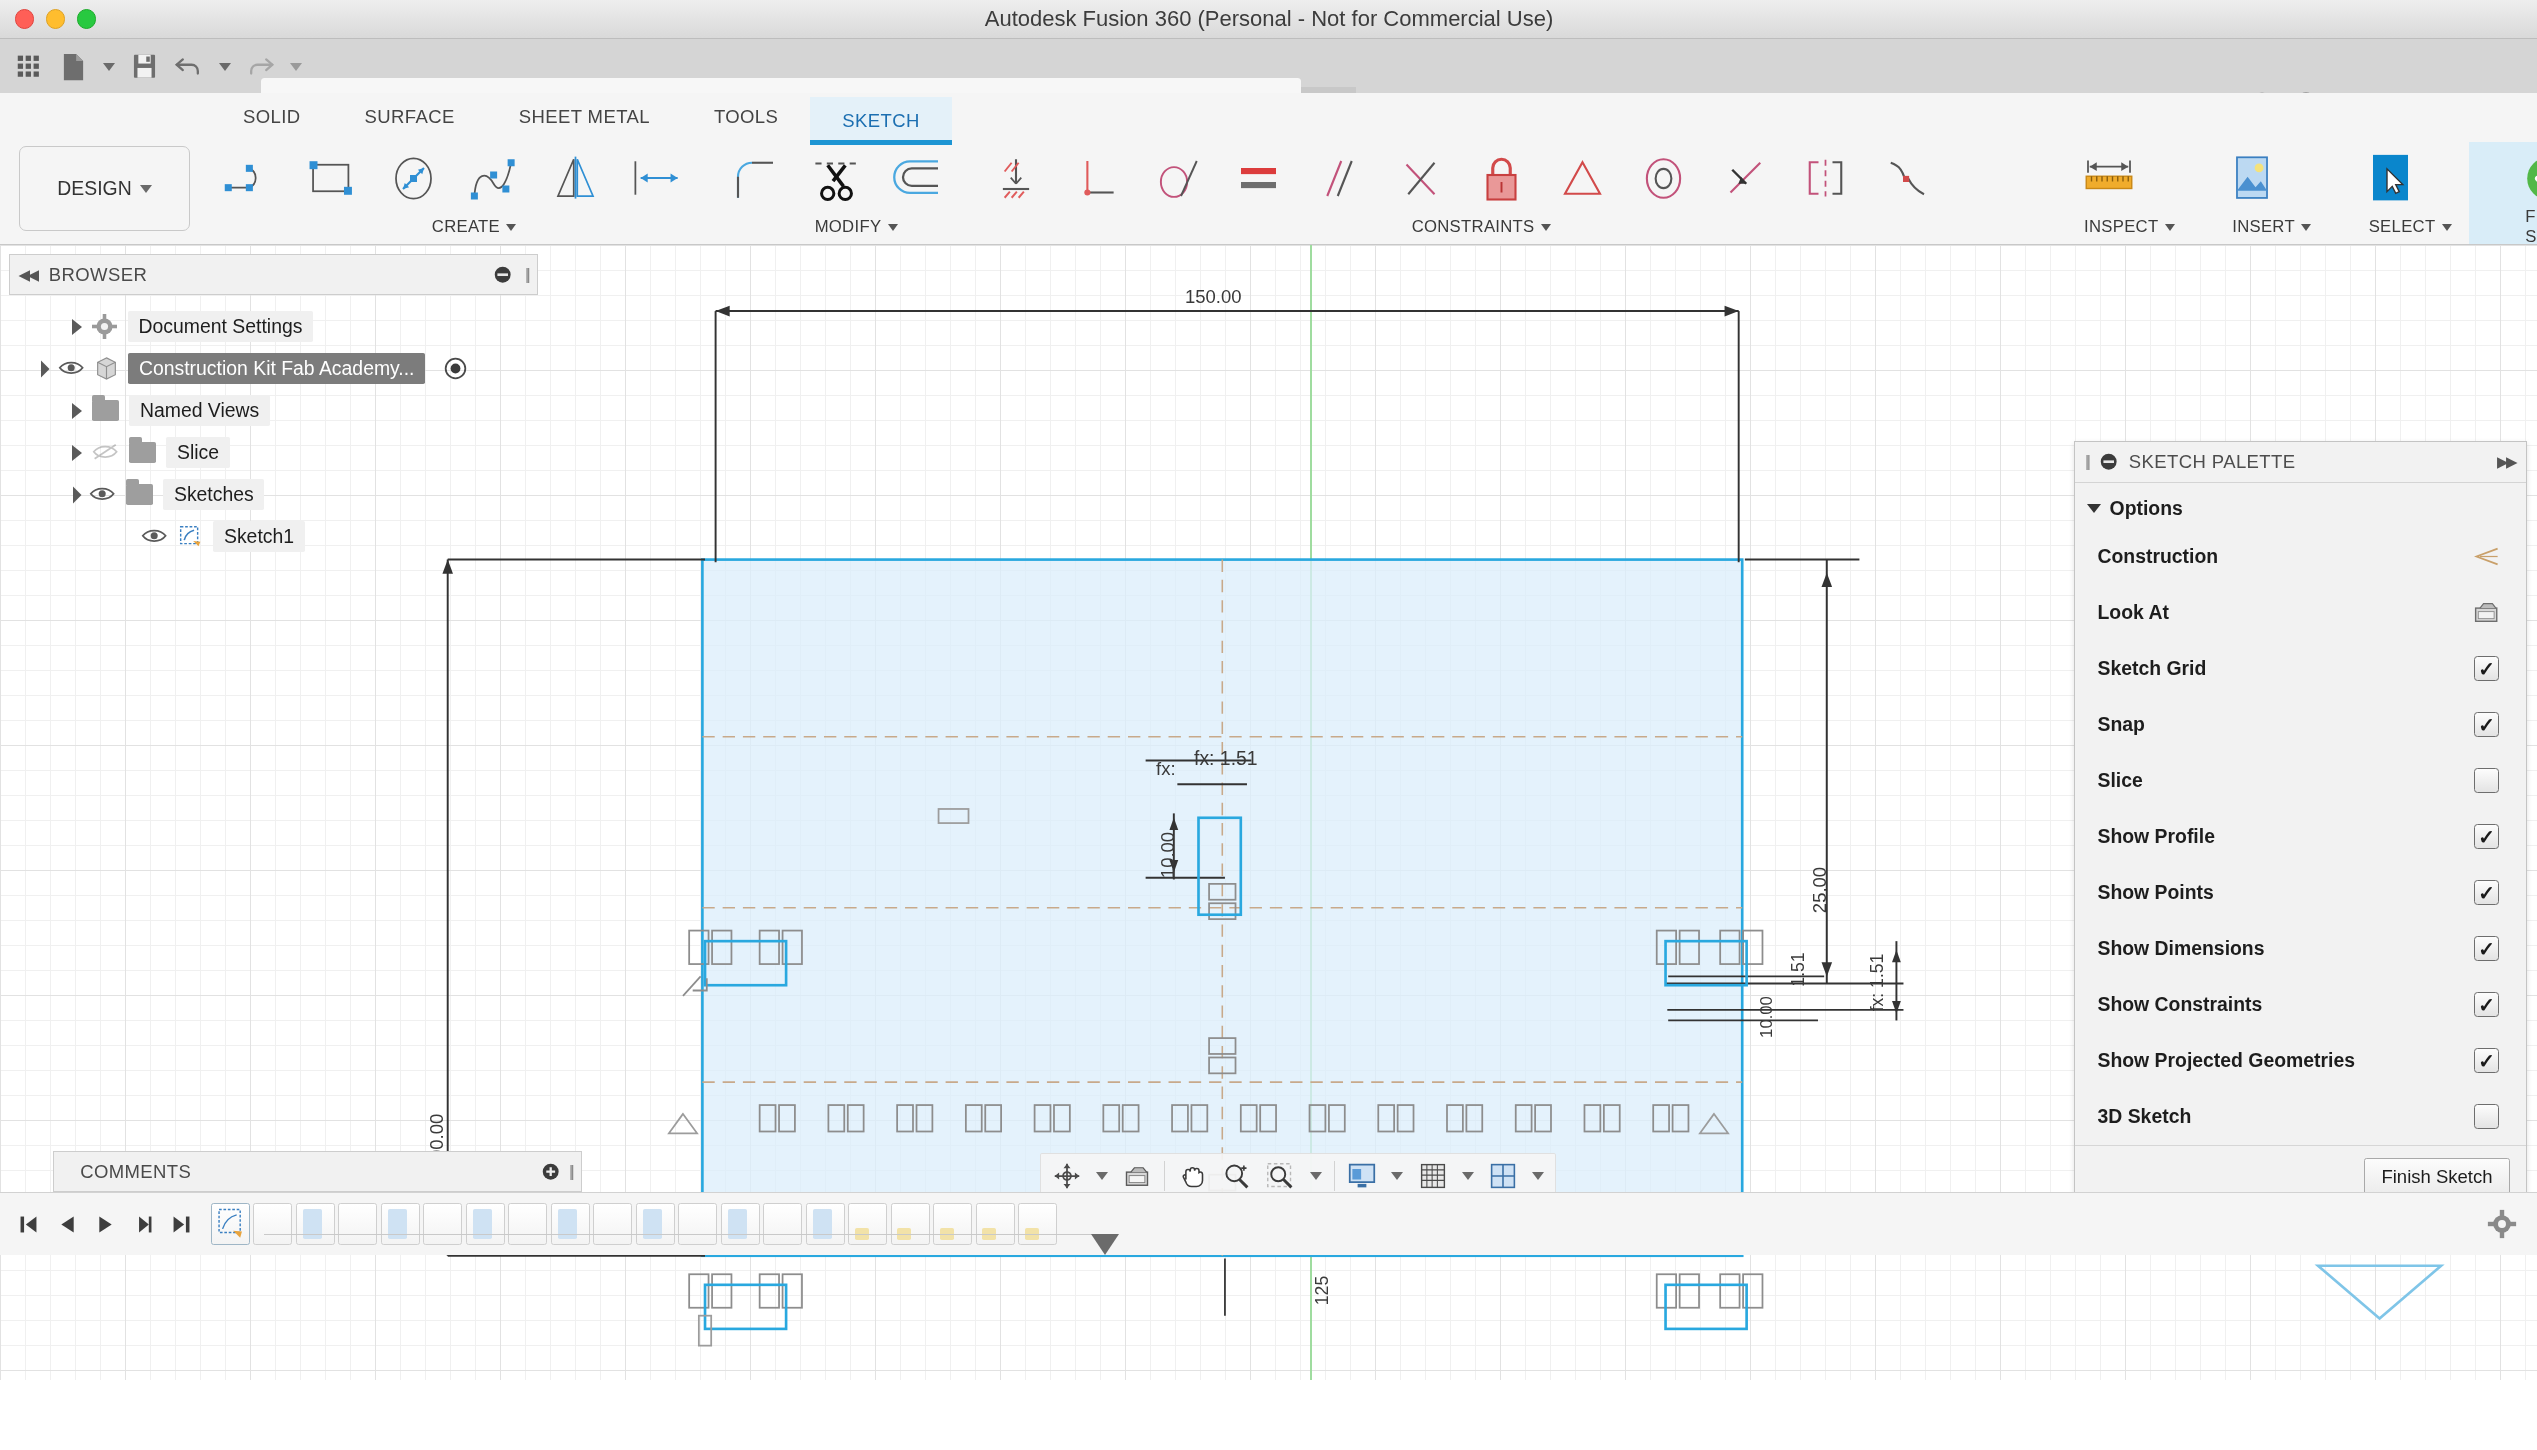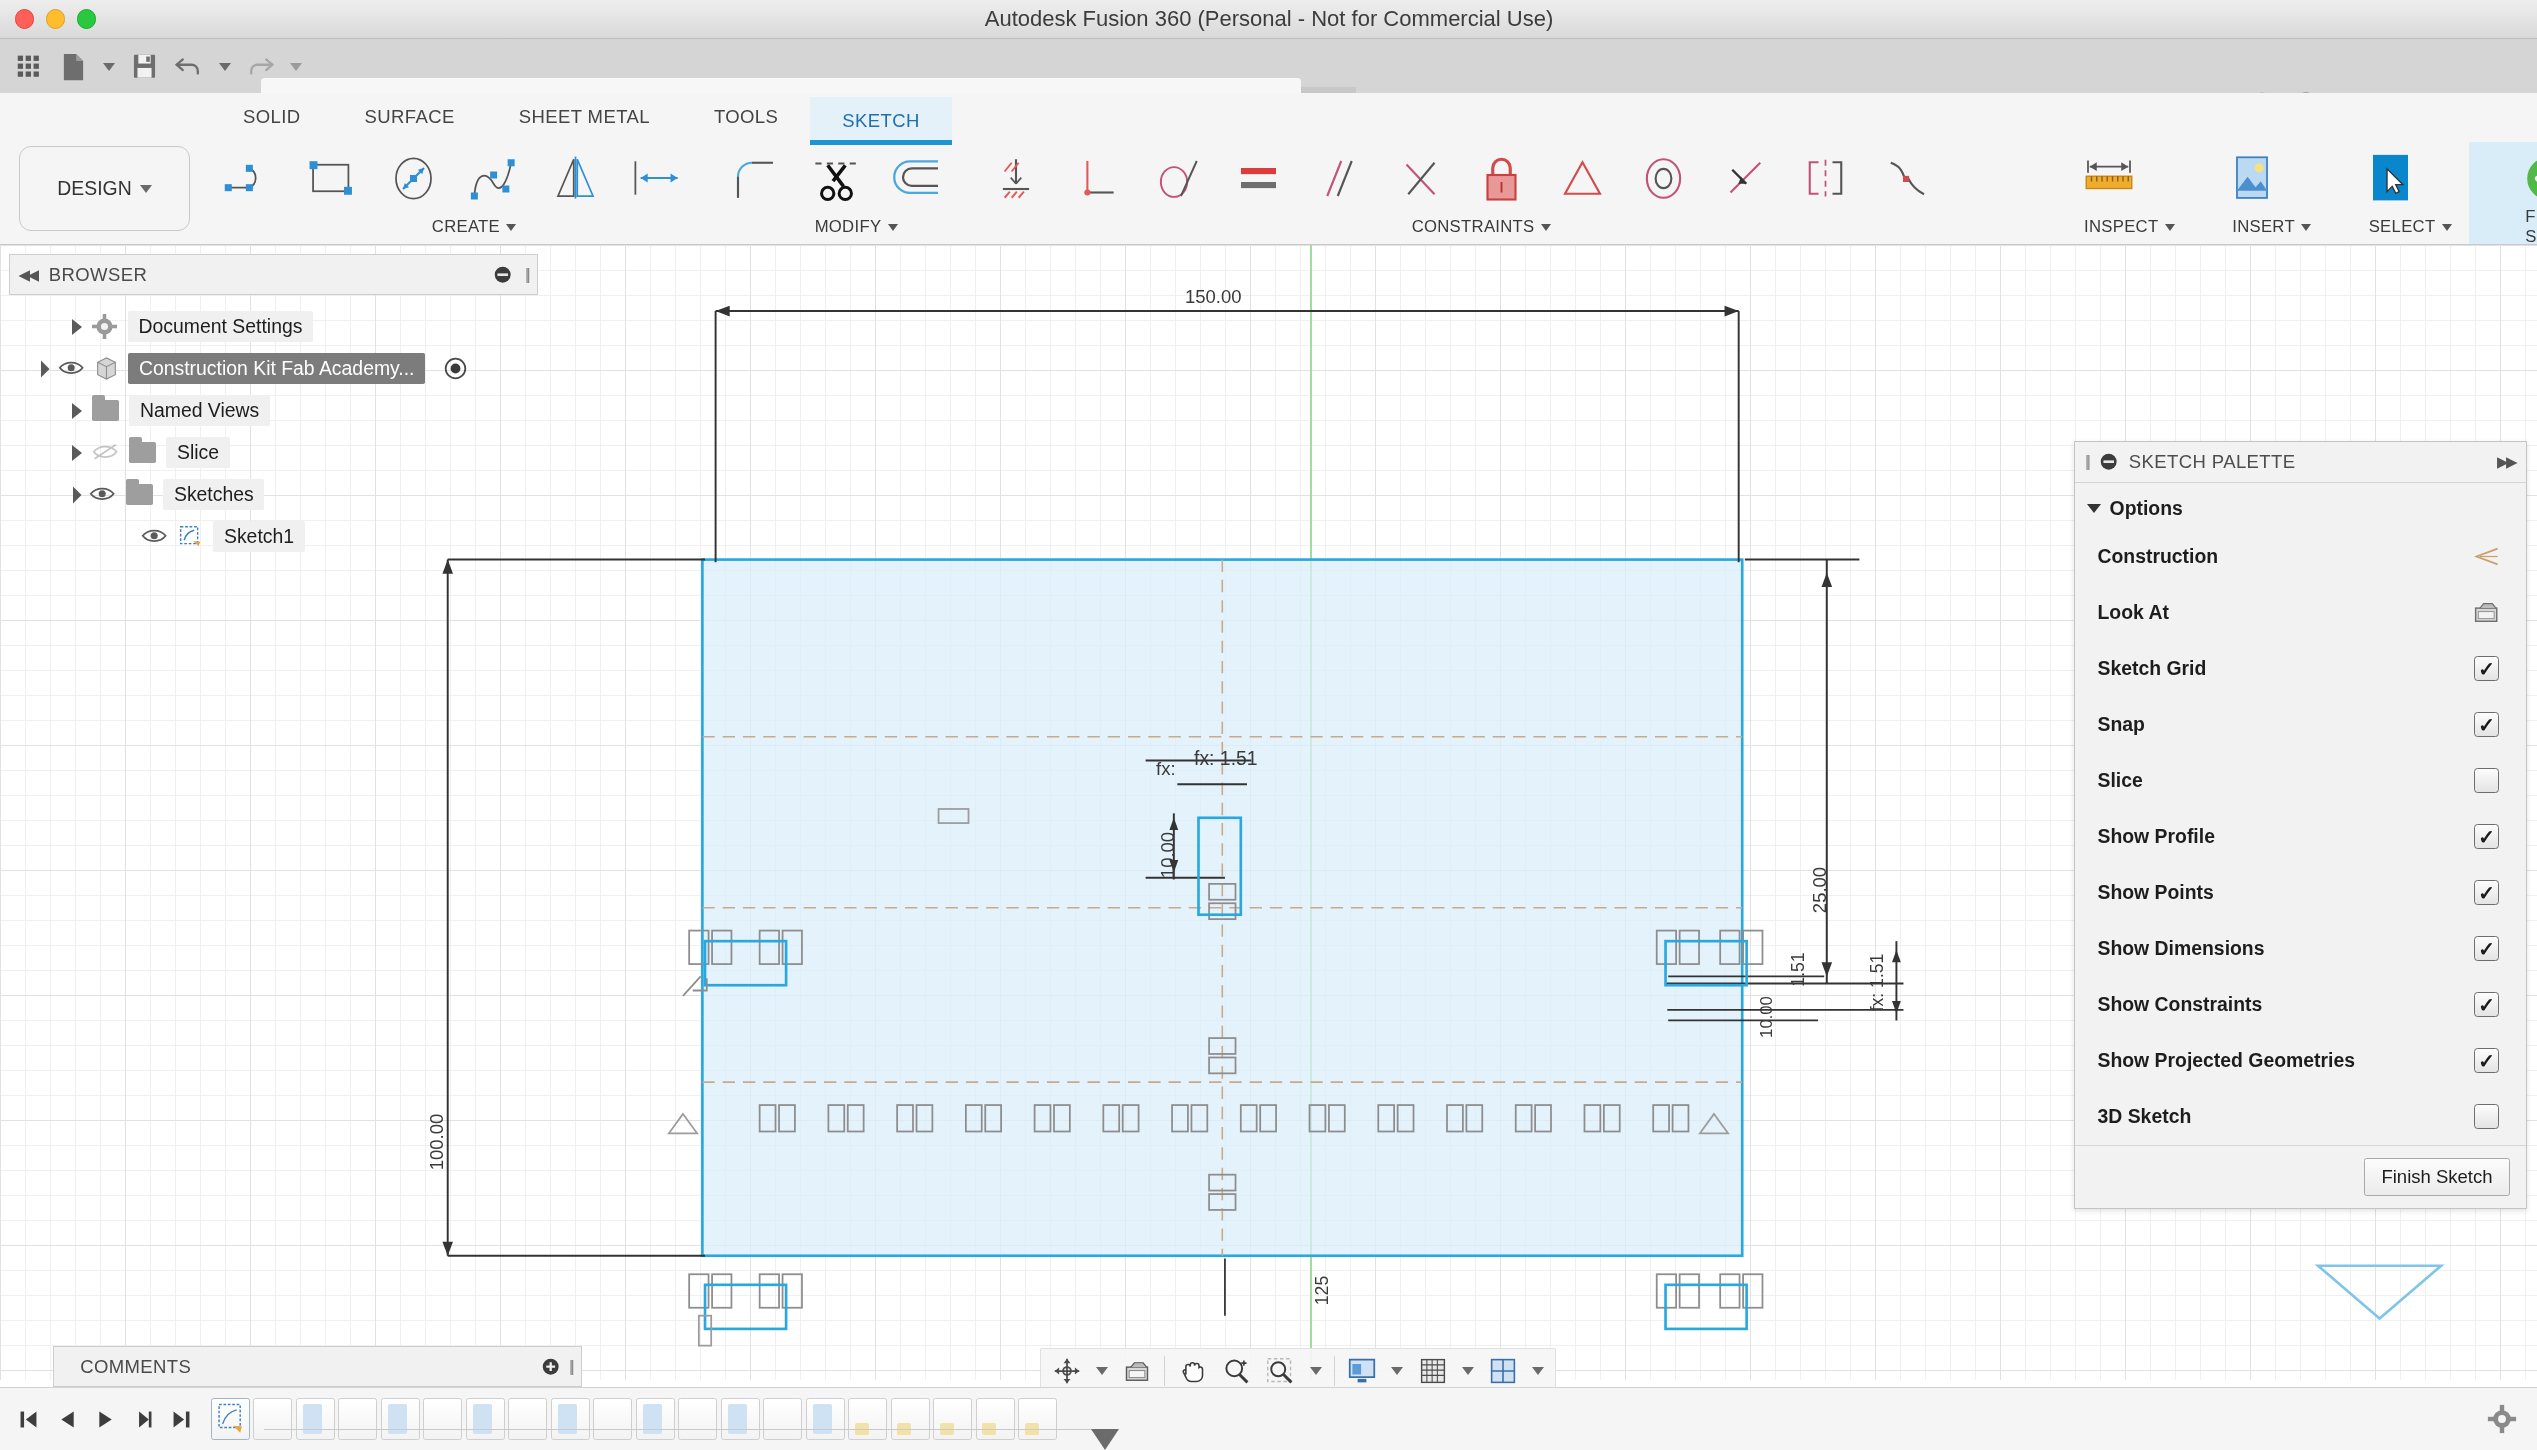--- a/index.html
+++ b/index.html
@@ -2,21 +2,21 @@
 <html style="font-size:14px"><head>
 <meta charset="utf-8">
 <style>
   * { box-sizing: border-box; margin: 0; padding: 0; }
   html, body {
     width: 2538px; height: 1450px;
     font-family: "Liberation Sans", sans-serif;
     background: #ffffff;
     overflow: hidden;
   }
-  #app { position: relative; width: 2538px; height: 1450px; }
+  #app { position: relative; width: 2538px; height: 1255px; }
 
   
   .titlebar {
     position: absolute; left: 0; top: 0; width: 2538px; height: 39px;
     background: linear-gradient(#eeeeee, #d9d9d9);
     border-bottom: 0.9px solid #bdbdbd;
     display: flex; align-items: center;
   }
   .traffic { display: flex; gap: 11.5px; margin-left: 15px; }
   .tl { width: 19.4px; height: 19.4px; border-radius: 50%; }
@@ -97,21 +97,21 @@
   .rtab-active-wrap { position: relative; }
   .rtab-underline {
     position: absolute; left: 0; right: 0; bottom: 0; height: 4.4px;
     background: #1d95d3;
   }
   .rtab-active-bg { background: #e4f1f9; }
 
   
   .design-btn {
     position: absolute; left: 19.4px; top: 53px; width: 171px; height: 85px;
-    background: #f5f5f5; border: 0.9px solid #c9c9c9; border-radius: 12px;
+    background: #f5f5f5; border: 0.9px solid #c9c9c9; border-radius: 7px;
     display: flex; align-items: center; justify-content: center; gap: 8.8px;
     font-size: 19.4px; color: #333;
   }
 
   
   .toolrow {
     position: absolute; left: 211px; top: 49px; right: 0; height: 102px;
     display: flex; align-items: flex-start;
   }
   .tgroup { position: relative; display: flex; flex-direction: column;

